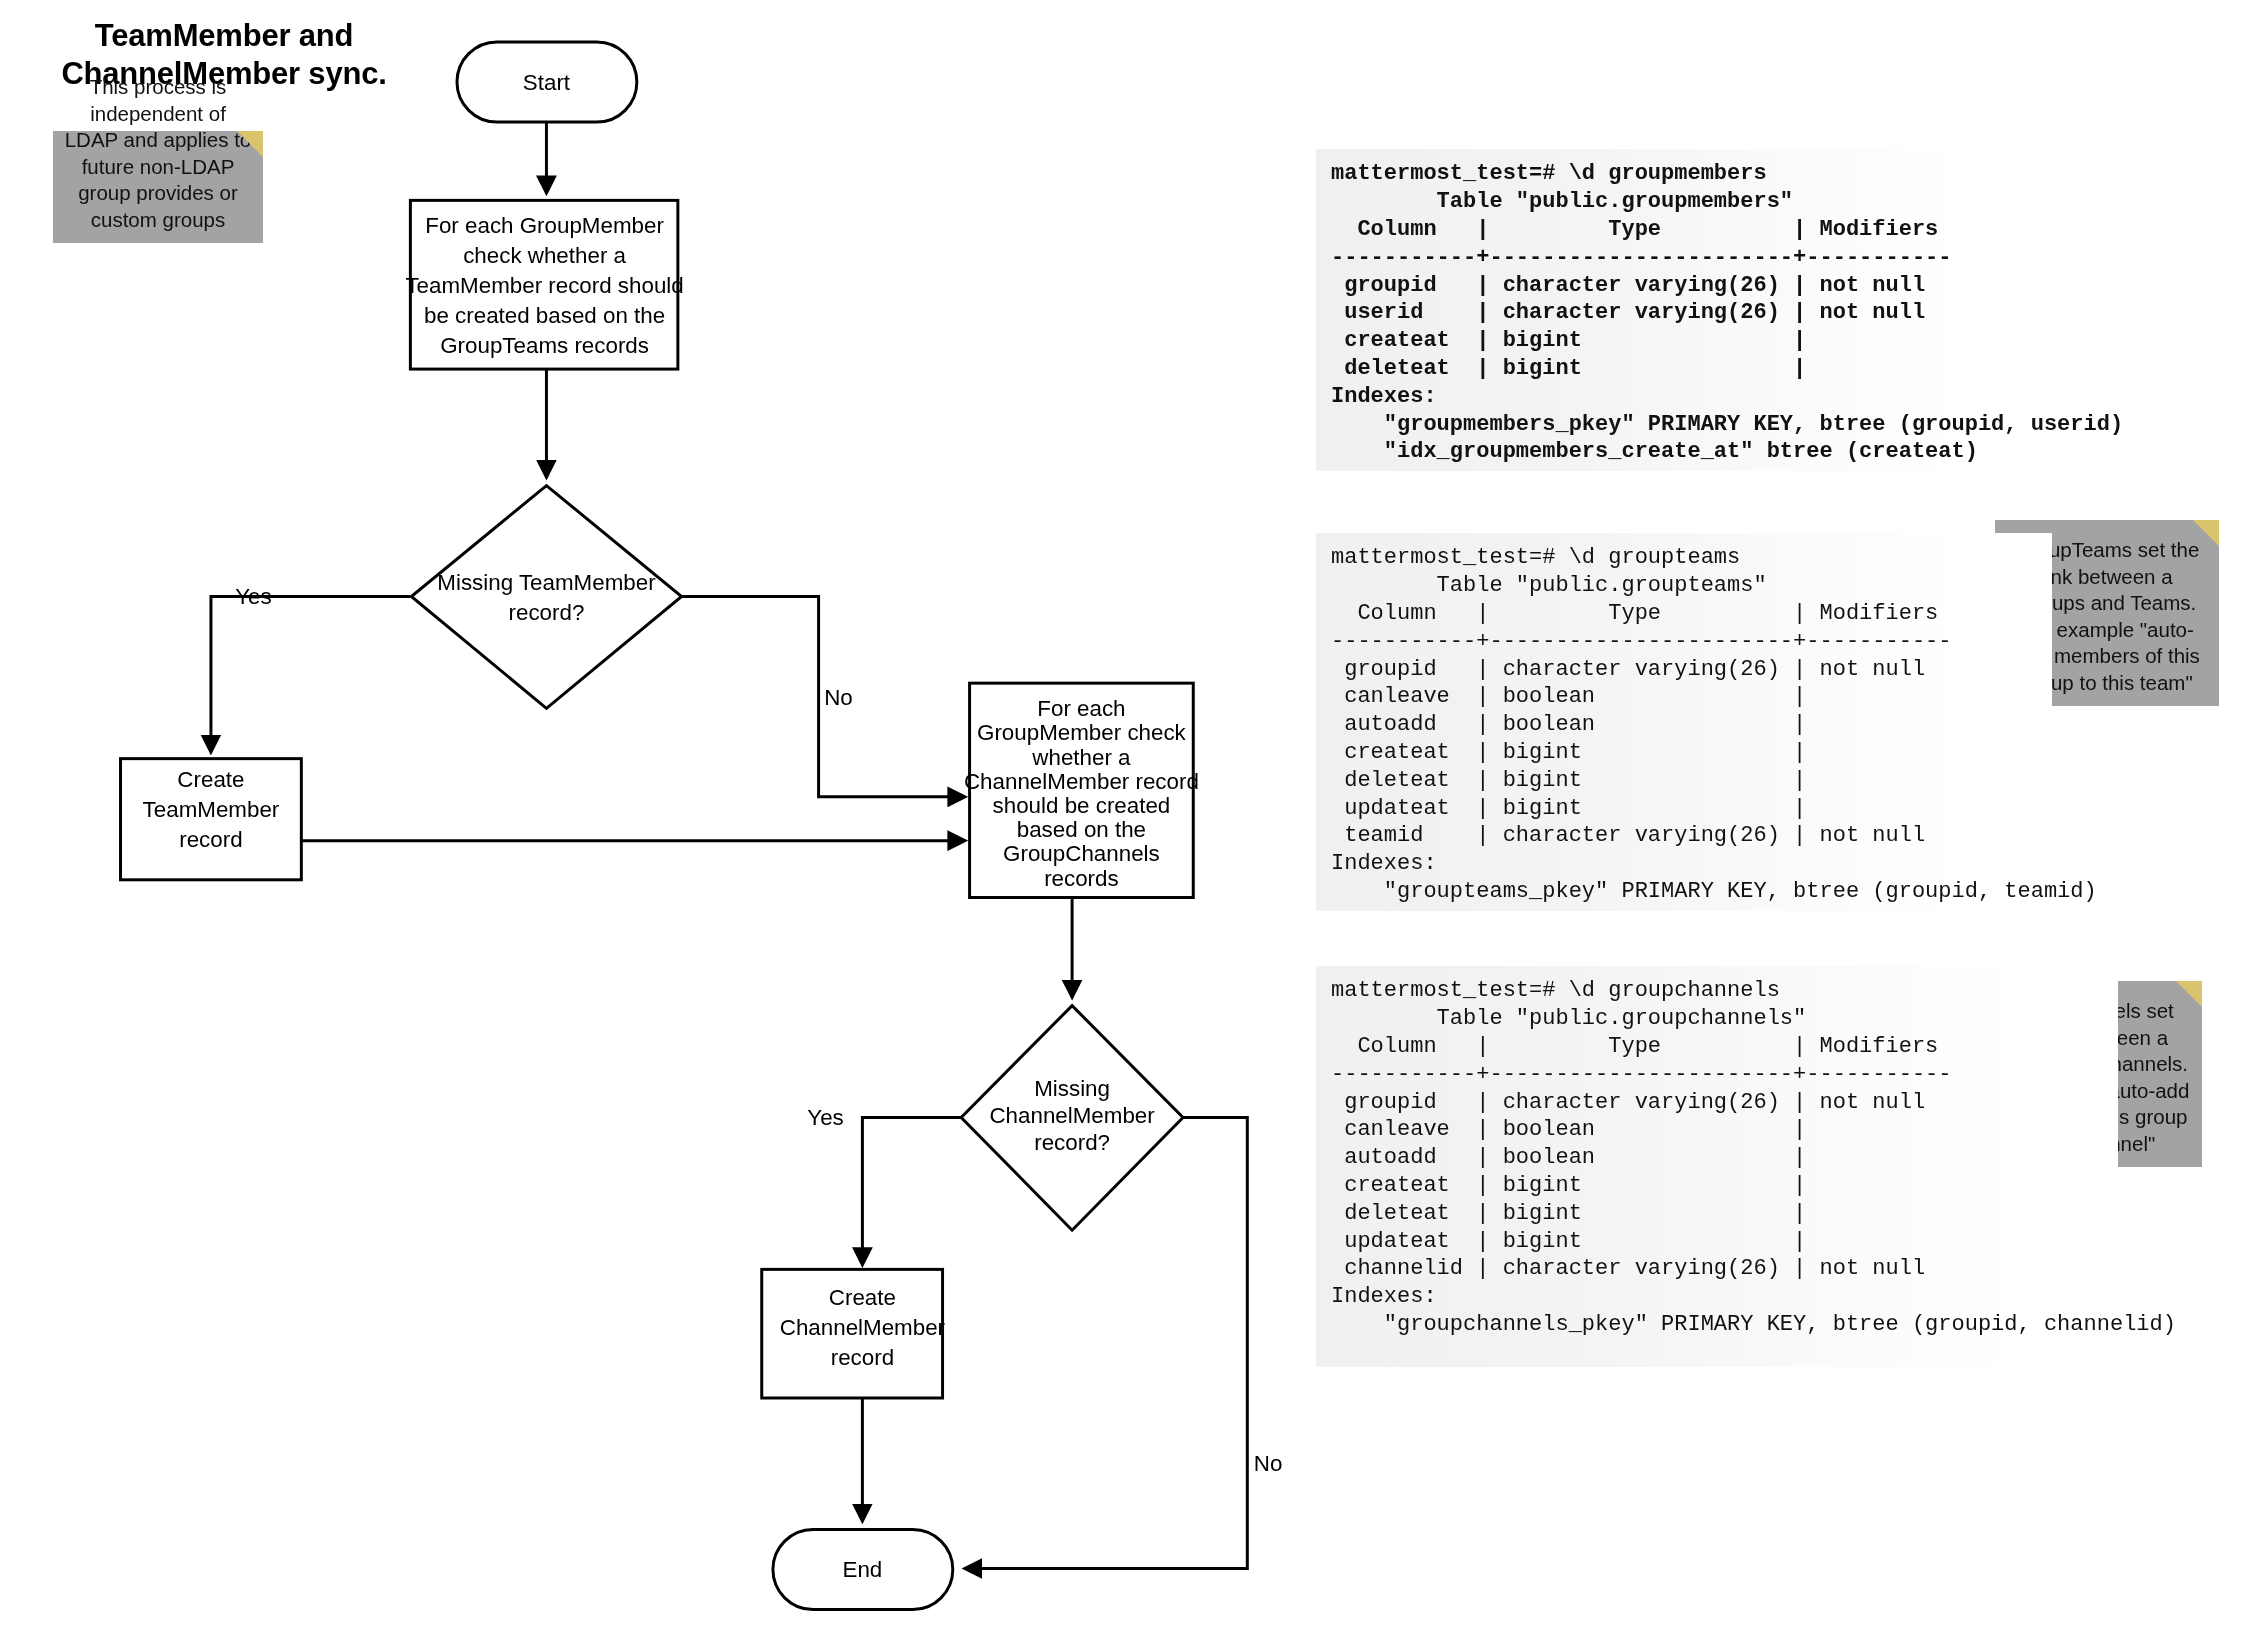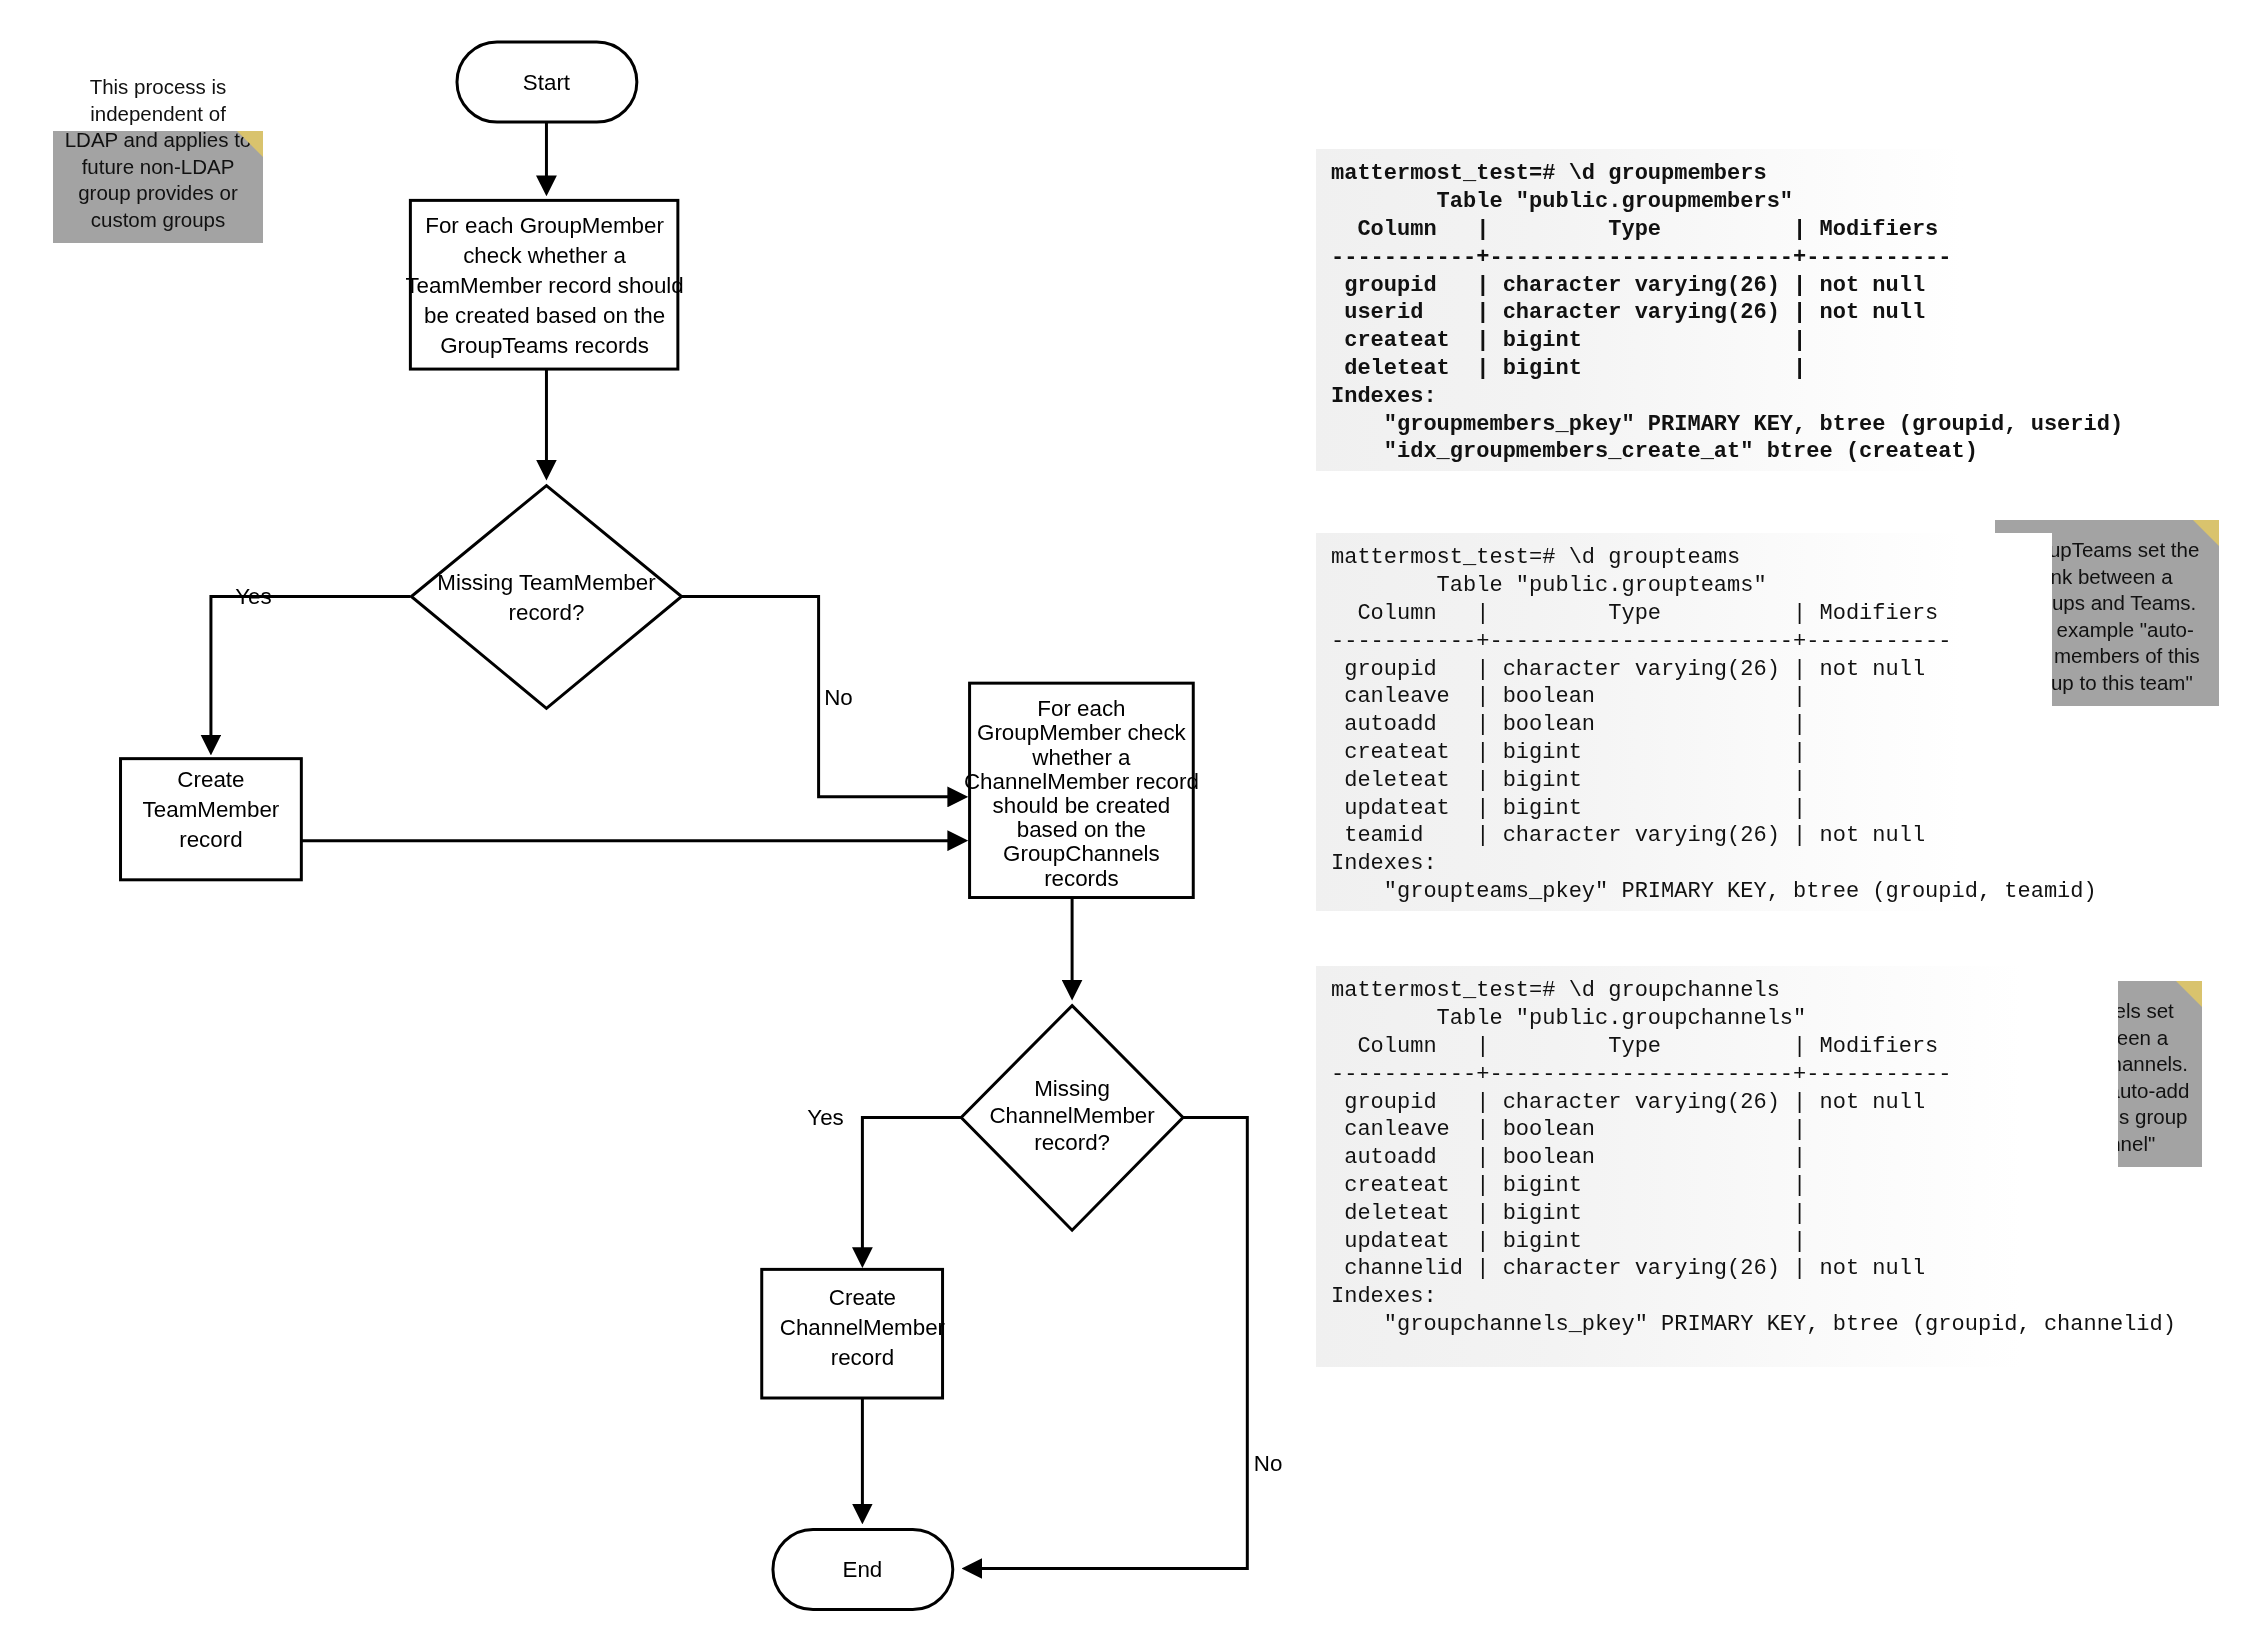--- a/index.html
+++ b/index.html
@@ -39,20 +39,24 @@
         background:linear-gradient(to right,#f0f0f0 0%,#f3f3f3 30%,#fafafa 62%,#ffffff 88%);}
   #term-groupmembers{left:1316px;top:149px;width:736px;height:322px;font-weight:bold;}
   #term-groupteams{left:1316px;top:533px;width:736px;height:378px;}
   #term-groupchannels{left:1316px;top:966px;width:802px;height:401px;}
 </style>
 </head>
 <body>
 
 <div id="canvas">
 
+  <div class="title">
+    <div>TeamMember and</div>
+    <div>ChannelMember sync.</div>
+  </div>
 
   <div class="note" id="note-ldap">
     <span class="fold"></span>
     <span class="txt">This process is independent of LDAP and applies to future non-LDAP group provides or custom groups</span>
   </div>
 
   <div class="note" id="note-groupteams">
     <span class="fold"></span>
     <span class="txt">GroupTeams set the link between a Groups and Teams. For example "auto-add members of this group to this team"</span>
   </div>

